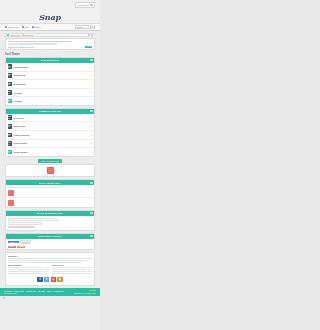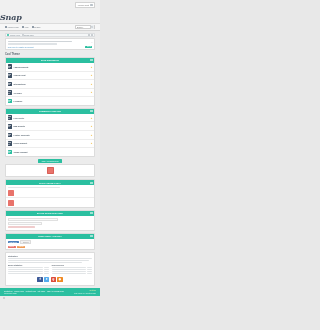--- a/index.html
+++ b/index.html
@@ -14,21 +14,21 @@
   }
   .page { width: 100px; height: 330px; position: relative; background: #ececec; }
 
   
   .topstrip { height: 10px; background: #f0f0f0; display:flex; justify-content:flex-end; align-items:center; padding-right:5px; }
   .userbox { background:#fff; border:0.3px solid #d2d2d2; border-radius:0.6px; display:flex; align-items:center; gap:1px; padding:0.8px 1.4px; }
   .userbox .ut { font-size:1.7px; color:#7a7a7a; letter-spacing:-0.05px; }
   .avatar-sm { width:2.6px; height:2.6px; background:#b9c2c9; border-radius:0.4px; }
 
   
-  .logowrap { height:13px; display:flex; align-items:center; justify-content:flex-start; background:#f0f0f0; }
+  .logowrap { height:13px; display:flex; align-items:center; justify-content:center; background:#f0f0f0; }
   .logo { font-family:"DejaVu Serif", serif; font-style:italic; font-weight:bold; font-size:8px; color:#3f4a5a; letter-spacing:-0.2px; }
 
   
   .navbar { height:8px; background:#f7f7f7; border-top:0.3px solid #dcdcdc; border-bottom:0.3px solid #d4d4d4;
             display:flex; align-items:center; padding:0 5px; gap:3px; }
   .navitem { display:flex; align-items:center; gap:0.8px; font-size:1.9px; color:#6c757d; white-space:nowrap; }
   .navitem .gi { width:2px; height:2px; background:#8d99a6; border-radius:0.3px; flex:none; }
   .navspacer { flex:1; }
   .searchbox { display:flex; align-items:center; background:#fff; border:0.3px solid #cfcfcf; border-radius:0.6px; height:4.4px; }
   .searchbox input { border:none; outline:none; background:transparent; font-size:1.7px; color:#9a9a9a;

